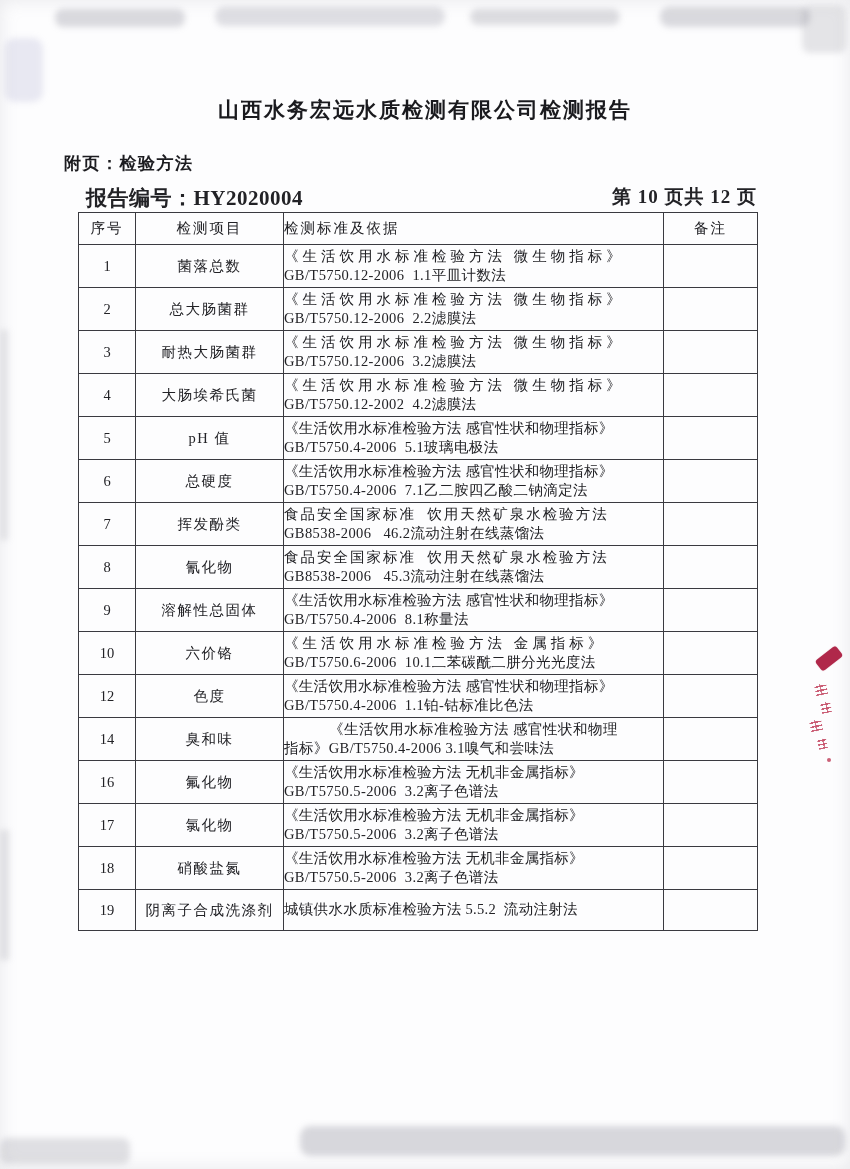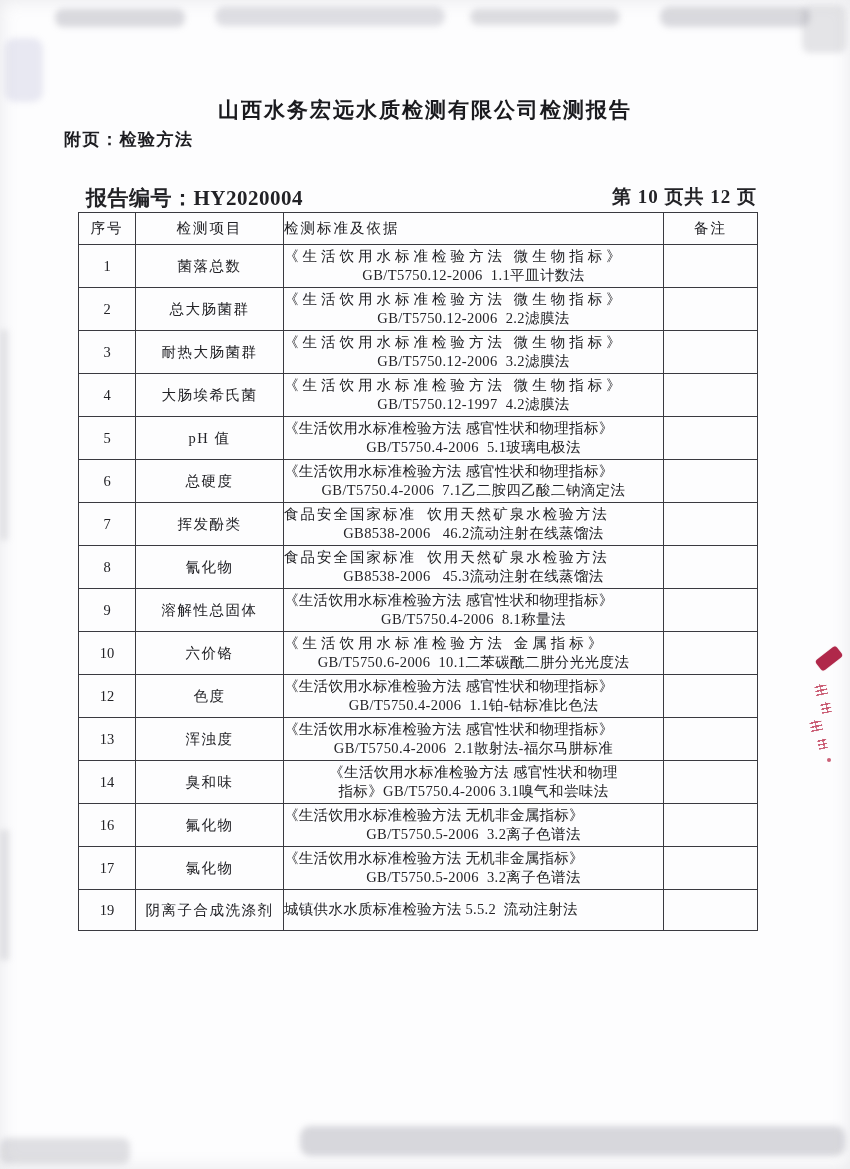--- a/index.html
+++ b/index.html
@@ -15,21 +15,21 @@
     background:#fdfdfe;
     box-shadow:inset 0 0 18px rgba(140,140,150,.18);
   }
   
   .title{
     position:absolute;top:96px;left:0;width:100%;
     text-align:center;font-size:21px;font-weight:bold;
     letter-spacing:2px;color:#1a1a1e;
   }
   .subtitle{
-    position:absolute;top:128px;left:64px;
+    position:absolute;top:152px;left:64px;
     font-size:17px;font-weight:bold;letter-spacing:1.5px;color:#1c1c20;
   }
   .meta-report-no{
     position:absolute;top:184px;left:86px;
     font-size:21px;font-weight:bold;letter-spacing:.5px;
   }
   .meta-page{
     position:absolute;top:184px;right:93px;
     font-size:19px;font-weight:bold;letter-spacing:1px;
   }
@@ -55,21 +55,21 @@
   td.c-no{text-align:center;font-size:15px;}
   td.c-item{text-align:center;letter-spacing:1.5px;}
   td.c-std{padding:1px 4px 1px 7px;}
   td.c-std .l1,td.c-std .l2{
     white-space:pre-wrap;line-height:19.5px;font-size:14.5px;
   }
   .sp-wide{letter-spacing:4px;}
   .sp-med{letter-spacing:2px;}
   .sp-normal{letter-spacing:.3px;}
   .sp-center{letter-spacing:.5px;text-align:center;}
-  td.c-std .l2{letter-spacing:.4px;text-align:center;}
+  td.c-std .l2{letter-spacing:.4px;}
   
   .seal{
     position:absolute;right:0;top:642px;width:50px;height:135px;
     pointer-events:none;
   }
   .seal-blob{
     position:absolute;left:16px;top:10px;width:26px;height:13px;
     background:var(--seal,#b0284a);
     border-radius:3px;transform:rotate(-38deg);
     box-shadow:0 0 1px rgba(176,40,74,.6);
@@ -164,21 +164,21 @@
             <div class="l1 sp-wide">《生活饮用水标准检验方法 微生物指标》</div>
             <div class="l2">GB/T5750.12-2006  3.2滤膜法</div>
           </td>
           <td class="c-remark"></td>
         </tr>
         <tr>
           <td class="c-no">4</td>
           <td class="c-item">大肠埃希氏菌</td>
           <td class="c-std">
             <div class="l1 sp-wide">《生活饮用水标准检验方法 微生物指标》</div>
-            <div class="l2">GB/T5750.12-1997  4.2滤膜法</div>
+            <div class="l2">GB/T5750.12-2002  4.2滤膜法</div>
           </td>
           <td class="c-remark"></td>
         </tr>
         <tr>
           <td class="c-no">5</td>
           <td class="c-item">pH 值</td>
           <td class="c-std">
             <div class="l1 sp-normal">《生活饮用水标准检验方法 感官性状和物理指标》</div>
             <div class="l2">GB/T5750.4-2006  5.1玻璃电极法</div>
           </td>
@@ -232,49 +232,49 @@
         <tr>
           <td class="c-no">12</td>
           <td class="c-item">色度</td>
           <td class="c-std">
             <div class="l1 sp-normal">《生活饮用水标准检验方法 感官性状和物理指标》</div>
             <div class="l2">GB/T5750.4-2006  1.1铂-钴标准比色法</div>
           </td>
           <td class="c-remark"></td>
         </tr>
         <tr>
-          <td class="c-no">13</td>
-          <td class="c-item">浑浊度</td>
-          <td class="c-std">
-            <div class="l1 sp-normal">《生活饮用水标准检验方法 感官性状和物理指标》</div>
-            <div class="l2">GB/T5750.4-2006  2.1散射法-福尔马肼标准</div>
-          </td>
-          <td class="c-remark"></td>
-        </tr>
-        <tr>
           <td class="c-no">14</td>
           <td class="c-item">臭和味</td>
           <td class="c-std">
             <div class="l1 sp-center">《生活饮用水标准检验方法 感官性状和物理</div>
             <div class="l2">指标》GB/T5750.4-2006 3.1嗅气和尝味法</div>
           </td>
           <td class="c-remark"></td>
         </tr>
         <tr>
           <td class="c-no">16</td>
           <td class="c-item">氟化物</td>
           <td class="c-std">
             <div class="l1 sp-normal">《生活饮用水标准检验方法 无机非金属指标》</div>
             <div class="l2">GB/T5750.5-2006  3.2离子色谱法</div>
           </td>
           <td class="c-remark"></td>
         </tr>
         <tr>
           <td class="c-no">17</td>
           <td class="c-item">氯化物</td>
+          <td class="c-std">
+            <div class="l1 sp-normal">《生活饮用水标准检验方法 无机非金属指标》</div>
+            <div class="l2">GB/T5750.5-2006  3.2离子色谱法</div>
+          </td>
+          <td class="c-remark"></td>
+        </tr>
+        <tr>
+          <td class="c-no">18</td>
+          <td class="c-item">硝酸盐氮</td>
           <td class="c-std">
             <div class="l1 sp-normal">《生活饮用水标准检验方法 无机非金属指标》</div>
             <div class="l2">GB/T5750.5-2006  3.2离子色谱法</div>
           </td>
           <td class="c-remark"></td>
         </tr>
         <tr>
           <td class="c-no">19</td>
           <td class="c-item">阴离子合成洗涤剂</td>
           <td class="c-std">

